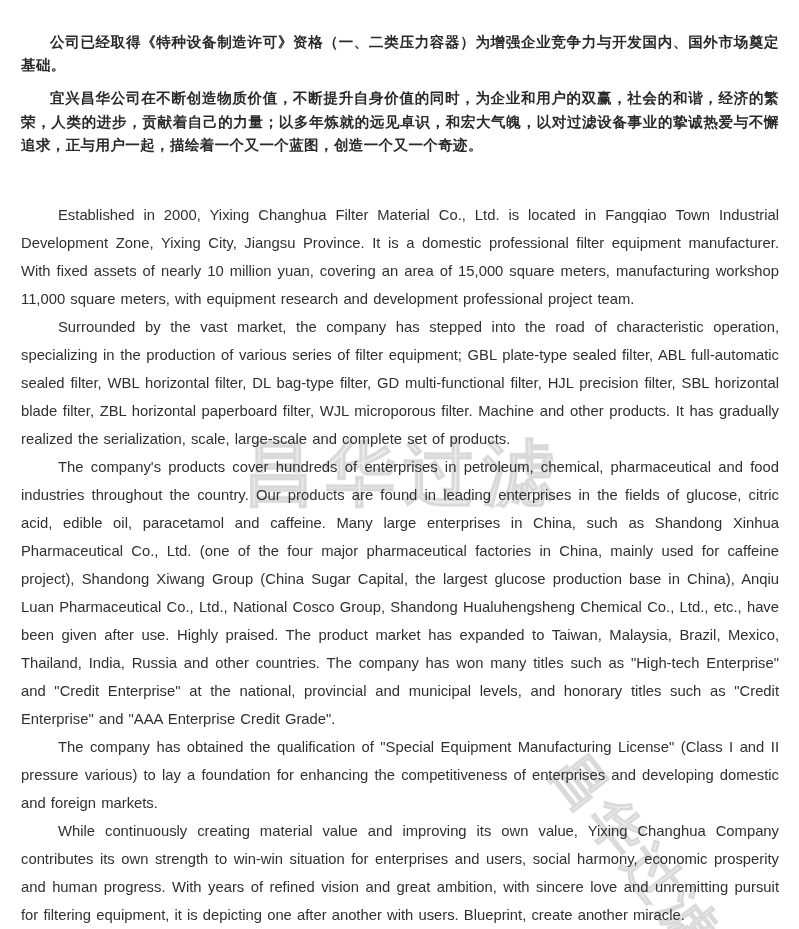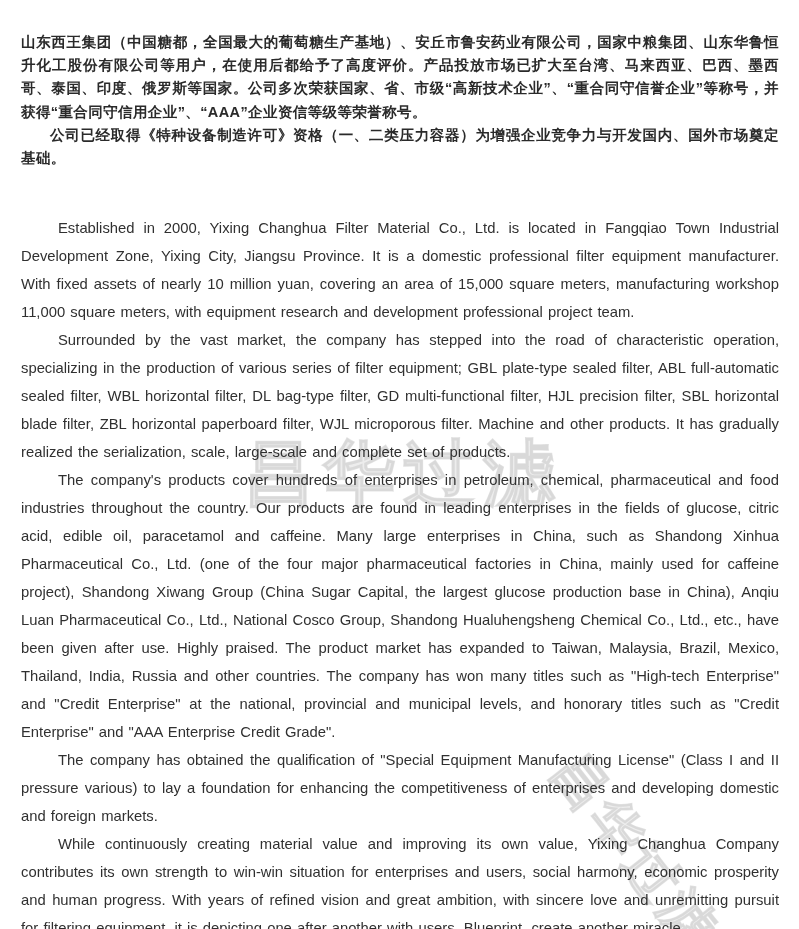--- a/index.html
+++ b/index.html
@@ -82,22 +82,22 @@
 </style>
 </head>
 <body>
 
 <div class="page">
 
   <div class="watermark wm-center">昌华过滤</div>
   <div class="watermark wm-lower-right">昌华过滤</div>
 
   <section class="cn-section">
-    <p class="flush">山东西王集团（中国糖都，全国最大的葡萄糖生产基地）、安丘市鲁安药业有限公司，国家中粮集团、山东华鲁恒升化工股份有限公司等用户，在使用后都给予了高度评价。产品投放市场已扩大至台湾、马来西亚、巴西、墨西哥、泰国、印度、俄罗斯等国家。公司多次荣获国家、省、市级“高新技术企业”、“重合同守信誉企业”等称号，并获得“重合同守信用企业”、“AAA”企业资信等级等荣誉称号。</p>
     <p class="indent cn-p2">公司已经取得《特种设备制造许可》资格（一、二类压力容器）为增强企业竞争力与开发国内、国外市场奠定基础。</p>
+    <p class="indent cn-p3">宜兴昌华公司在不断创造物质价值，不断提升自身价值的同时，为企业和用户的双赢，社会的和谐，经济的繁荣，人类的进步，贡献着自己的力量；以多年炼就的远见卓识，和宏大气魄，以对过滤设备事业的挚诚热爱与不懈追求，正与用户一起，描绘着一个又一个蓝图，创造一个又一个奇迹。</p>
   </section>
 
   <section class="en-section">
     <p>Established in 2000, Yixing Changhua Filter Material Co., Ltd. is located in Fangqiao Town Industrial Development Zone, Yixing City, Jiangsu Province. It is a domestic professional filter equipment manufacturer. With fixed assets of nearly 10 million yuan, covering an area of 15,000 square meters, manufacturing workshop 11,000 square meters, with equipment research and development professional project team.</p>
     <p>Surrounded by the vast market, the company has stepped into the road of characteristic operation, specializing in the production of various series of filter equipment; GBL plate-type sealed filter, ABL full-automatic sealed filter, WBL horizontal filter, DL bag-type filter, GD multi-functional filter, HJL precision filter, SBL horizontal blade filter, ZBL horizontal paperboard filter, WJL microporous filter. Machine and other products. It has gradually realized the serialization, scale, large-scale and complete set of products.</p>
     <p>The company's products cover hundreds of enterprises in petroleum, chemical, pharmaceutical and food industries throughout the country. Our products are found in leading enterprises in the fields of glucose, citric acid, edible oil, paracetamol and caffeine. Many large enterprises in China, such as Shandong Xinhua Pharmaceutical Co., Ltd. (one of the four major pharmaceutical factories in China, mainly used for caffeine project), Shandong Xiwang Group (China Sugar Capital, the largest glucose production base in China), Anqiu Luan Pharmaceutical Co., Ltd., National Cosco Group, Shandong Hualuhengsheng Chemical Co., Ltd., etc., have been given after use. Highly praised. The product market has expanded to Taiwan, Malaysia, Brazil, Mexico, Thailand, India, Russia and other countries. The company has won many titles such as "High-tech Enterprise" and "Credit Enterprise" at the national, provincial and municipal levels, and honorary titles such as "Credit Enterprise" and "AAA Enterprise Credit Grade".</p>
     <p>The company has obtained the qualification of "Special Equipment Manufacturing License" (Class I and II pressure various) to lay a foundation for enhancing the competitiveness of enterprises and developing domestic and foreign markets.</p>
     <p>While continuously creating material value and improving its own value, Yixing Changhua Company contributes its own strength to win-win situation for enterprises and users, social harmony, economic prosperity and human progress. With years of refined vision and great ambition, with sincere love and unremitting pursuit for filtering equipment, it is depicting one after another with users. Blueprint, create another miracle.</p>
   </section>
 

